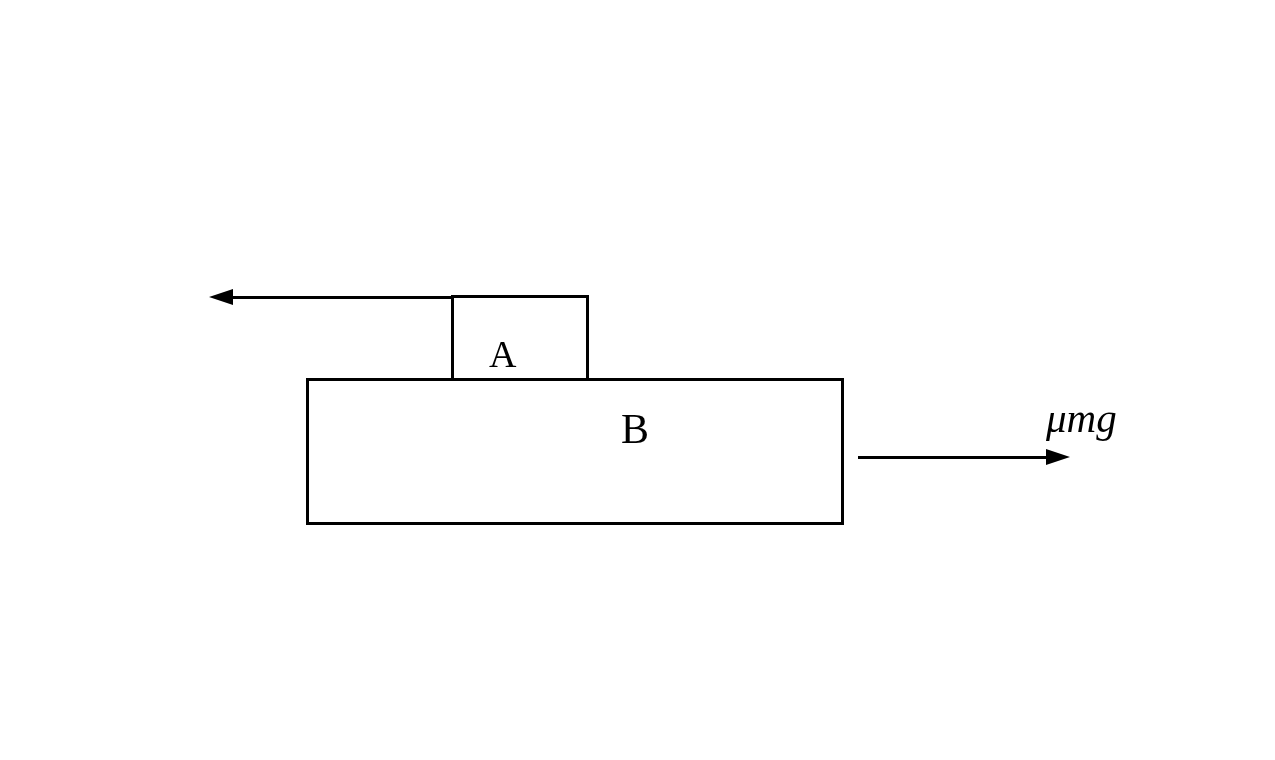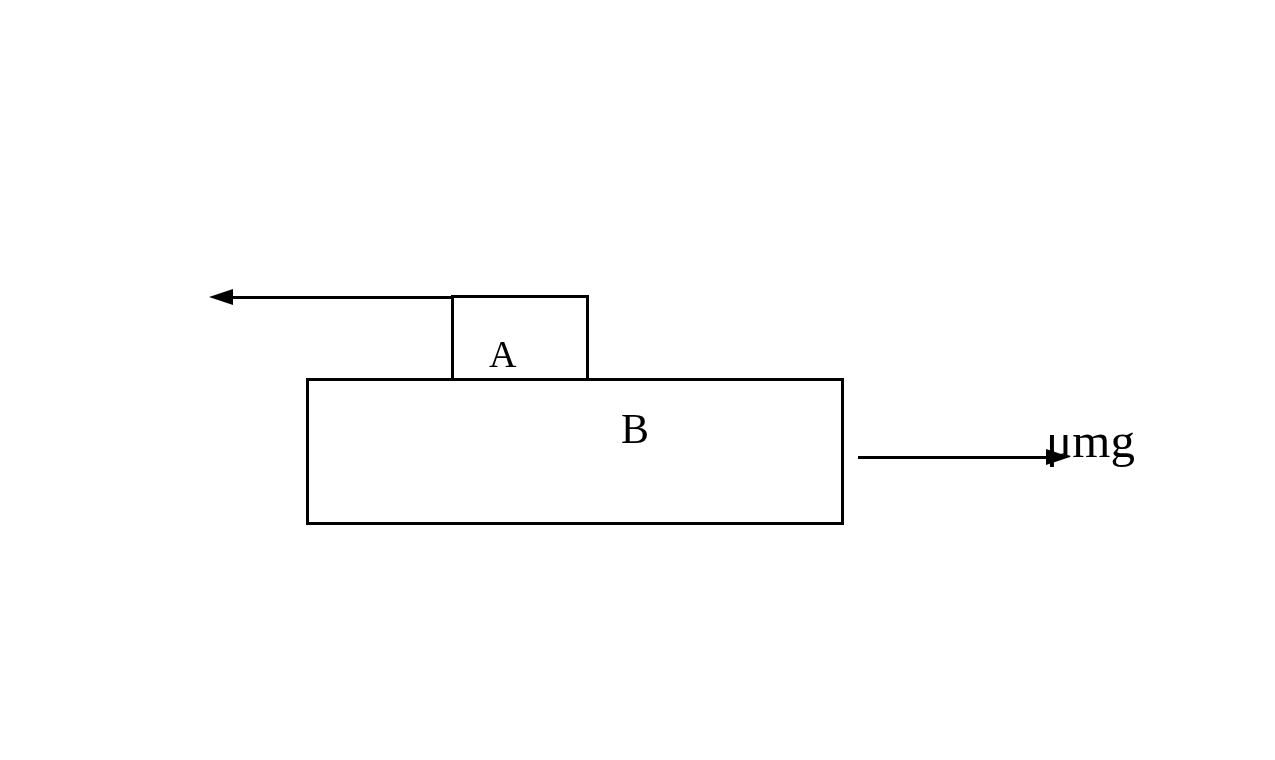--- a/index.html
+++ b/index.html
@@ -47,22 +47,23 @@
     top: 335px;
     font-size: 38px;
   }
   .label-b {
     left: 621px;
     top: 408px;
     font-size: 42px;
   }
   .label-umg {
     left: 1046px;
-    top: 416px;
-    font-size: 49px;
+    top: 398px;
+    font-size: 41px;
+    font-style: italic;
   }
   .arrow-line {
     position: absolute;
     height: 3px;
     background: #000000;
     z-index: 2;
   }
   .arrow-head {
     position: absolute;
     width: 0;

